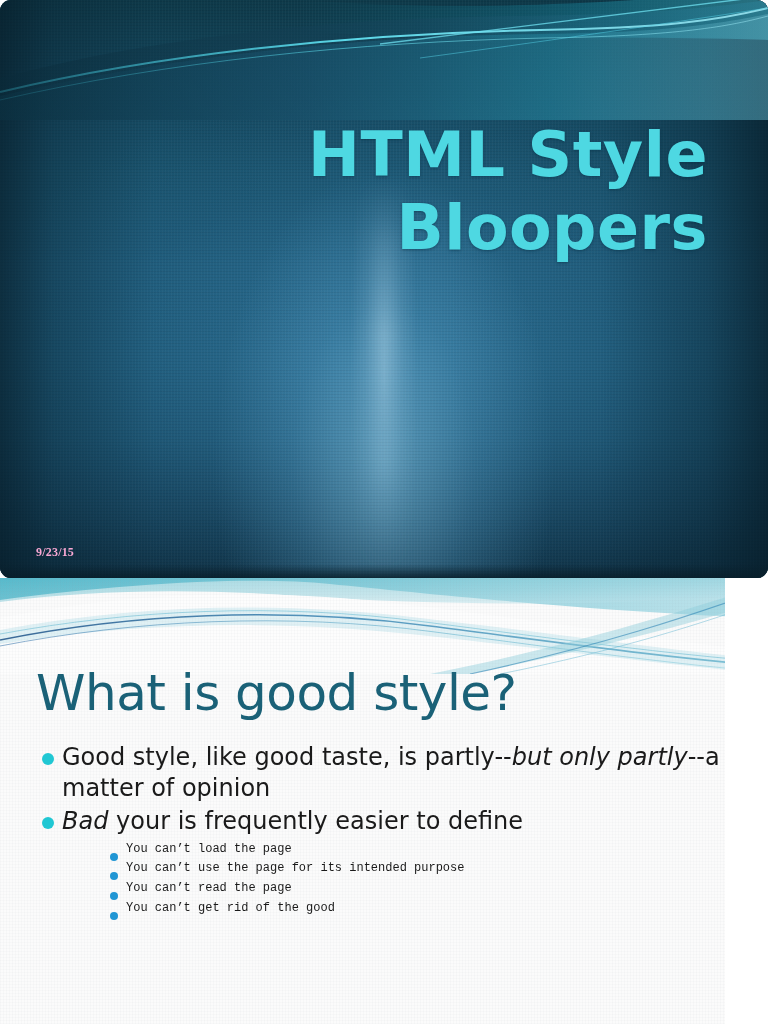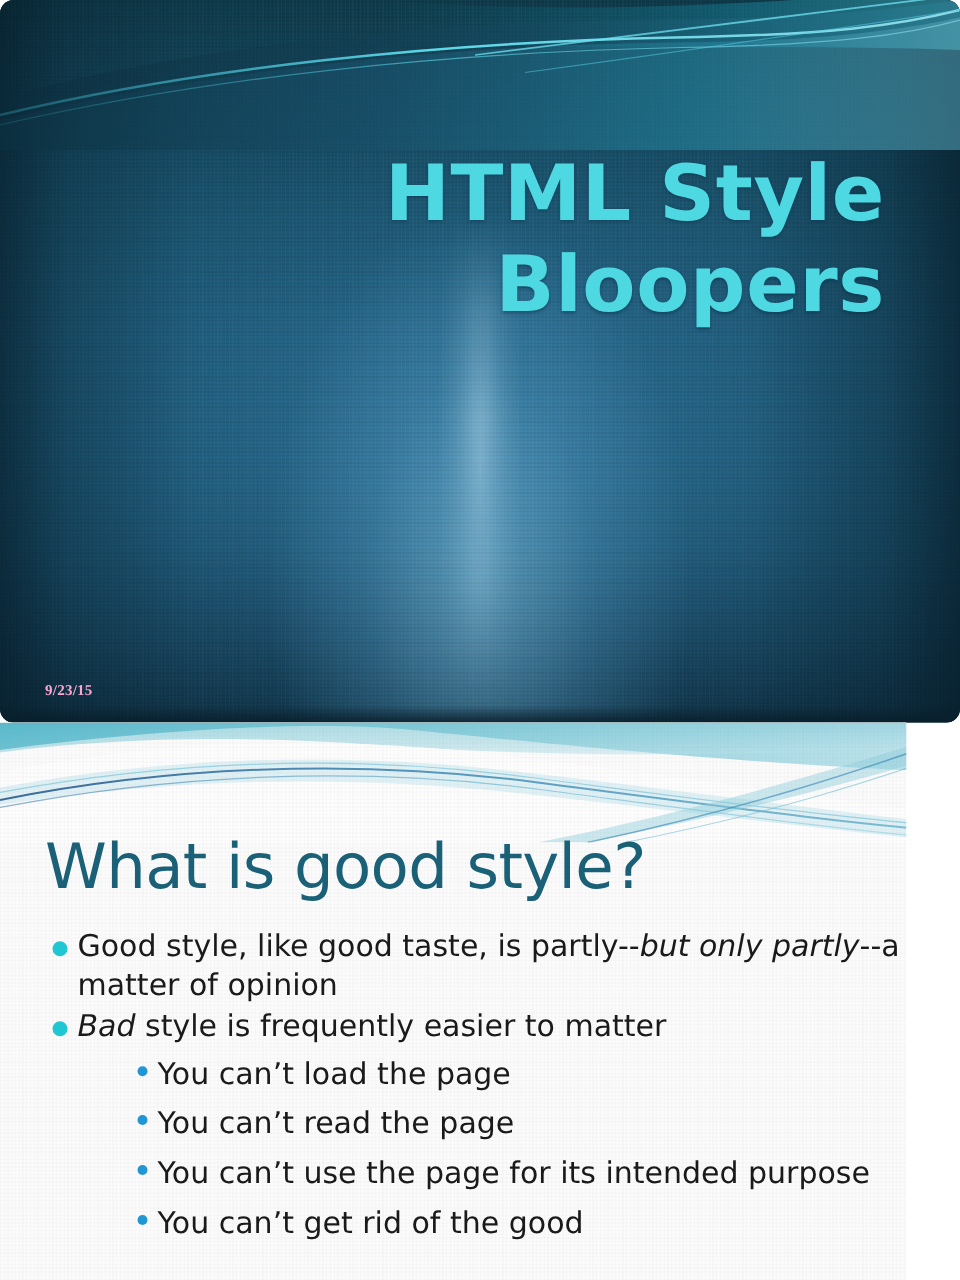--- a/index.html
+++ b/index.html
@@ -224,22 +224,23 @@
   .lvl2 .dot {
     left: 48px;
     top: 10px;
     width: 11px;
     height: 11px;
     background: #1f70c0;
   }
   
   .lvl3 {
     padding-left: 96px;
-    font-size: 24px;
+    font-size: 12px;
     line-height: 1.66;
+    font-family: Liberation Mono, monospace;
   }
   .lvl3 .dot {
     left: 80px;
     top: 13px;
     width: 8px;
     height: 8px;
     background: #2196d4;
   }
   .em-italic { font-style: italic; }
 </style>
@@ -350,33 +351,33 @@
 
     <h2 class="content-heading">What is good style?</h2>
 
     <ul class="bullet-list" id="bullet-list">
         <li class="bullet-item lvl1">
           <span class="dot"></span>
           <span class="btext"><span>Good style, like good taste, is partly--</span><span class="em-italic">but only partly</span><span>--a matter of opinion</span></span>
         </li>
         <li class="bullet-item lvl1">
           <span class="dot"></span>
-          <span class="btext"><span class="em-italic">Bad</span><span> style is frequently easier to matter</span></span>
+          <span class="btext"><span class="em-italic">Bad</span><span> your is frequently easier to define</span></span>
         </li>
         <li class="bullet-item lvl3">
           <span class="dot"></span>
           <span class="btext"><span>You can’t load the page</span></span>
         </li>
         <li class="bullet-item lvl3">
           <span class="dot"></span>
+          <span class="btext"><span>You can’t use the page for its intended purpose</span></span>
+        </li>
+        <li class="bullet-item lvl3">
+          <span class="dot"></span>
           <span class="btext"><span>You can’t read the page</span></span>
-        </li>
-        <li class="bullet-item lvl3">
-          <span class="dot"></span>
-          <span class="btext"><span>You can’t use the page for its intended purpose</span></span>
         </li>
         <li class="bullet-item lvl3">
           <span class="dot"></span>
           <span class="btext"><span>You can’t get rid of the good</span></span>
         </li>
       </ul>
   </section>
 
 </div>
 

